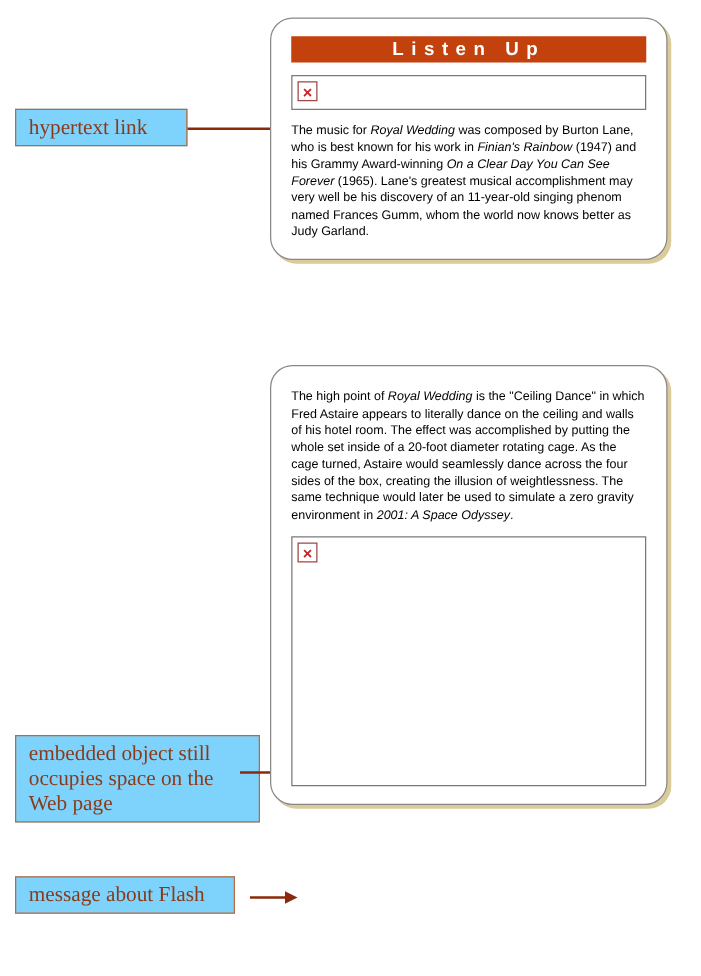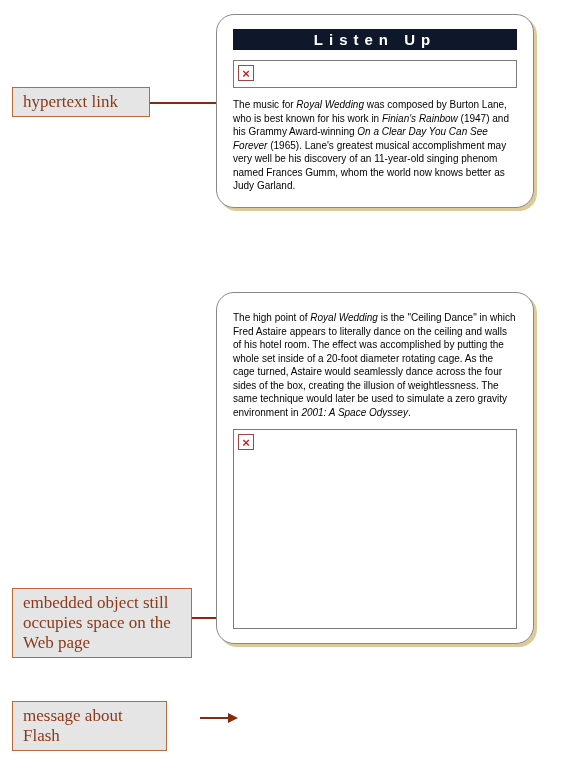--- a/index.html
+++ b/index.html
@@ -24,21 +24,21 @@
   .card.bottom { left: 216px; top: 292px; width: 318px; }
   .bar {
     text-align: center;
     color: #ffffff;
     font-size: 15px;
     font-weight: bold;
     letter-spacing: 6px;
     padding: 2px 0;
     margin-bottom: 10px;
   }
-  .bar.gold { background: #0f172a; text-align: center; }
+  .bar.gold { background: #c2410c; text-align: center; }
   .bar.black { background: #000000; }
   .broken-box {
     border: 1px solid #7a7a7a;
     background: #ffffff;
     position: relative;
   }
   .broken-box.small { height: 28px; margin-bottom: 6px; }
   .broken-box.large { height: 200px; margin-top: 10px; }
   .broken-icon {
     position: absolute;
@@ -70,30 +70,30 @@
   .body-text {
     font-size: 10px;
     line-height: 1.35;
     color: #000000;
     margin-top: 10px;
   }
   .body-text em, .caption em { font-style: italic; }
 
   .callout {
     position: absolute;
-    background: #e5e5e5;
+    background: #7dd3fc;
     border: 1px solid #b86a3a;
     padding: 4px 10px;
     font-family: "Times New Roman", Times, serif;
     font-size: 17px;
     color: #8a3a1a;
   }
   .callout.c1 { left: 12px; top: 87px; width: 138px; }
-  .callout.c2 { left: 12px; top: 588px; width: 180px; }
-  .callout.c3 { left: 12px; top: 701px; width: 155px; }
+  .callout.c2 { left: 12px; top: 588px; width: 196px; }
+  .callout.c3 { left: 12px; top: 701px; width: 176px; }
 
   
   .arrow {
     position: absolute;
     overflow: visible;
   }
 </style>
 </head>
 <body>
 

